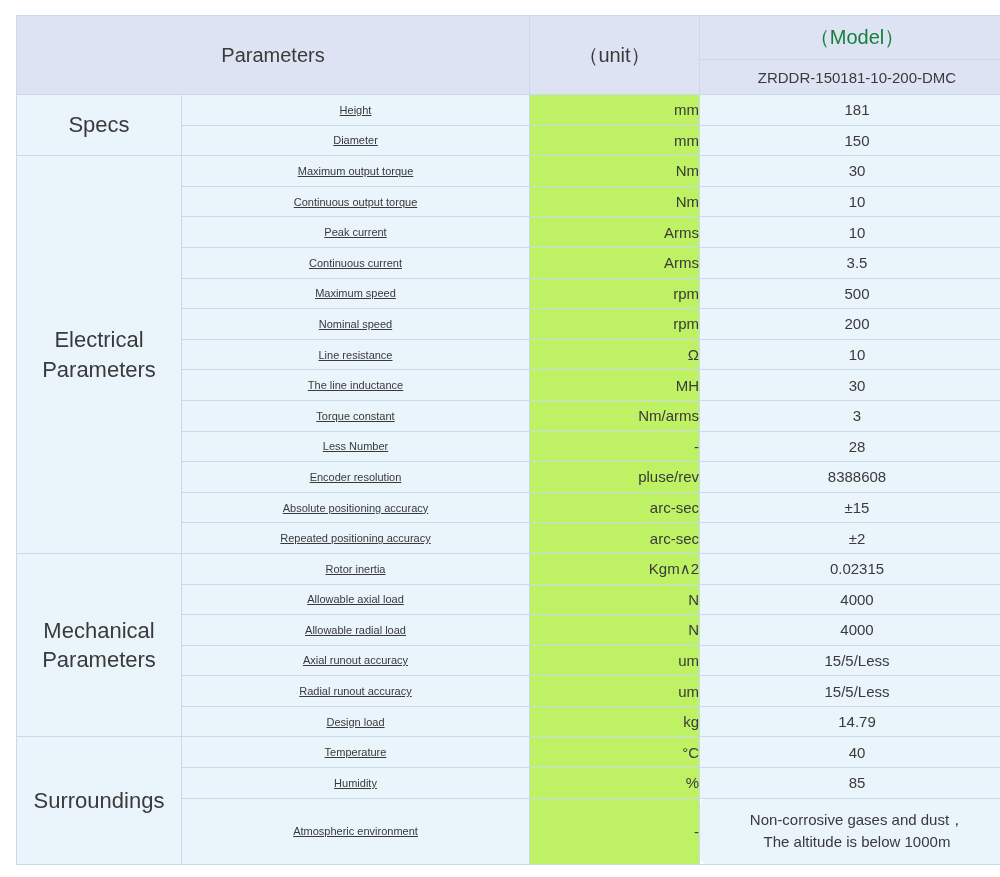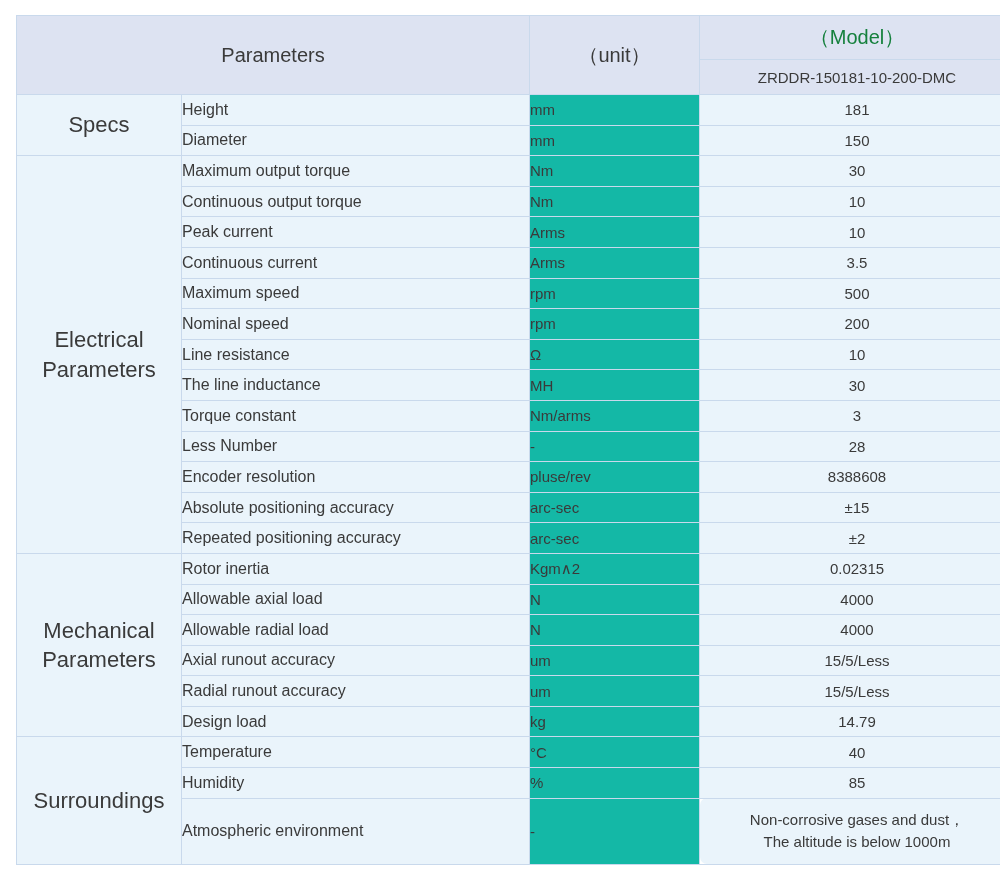--- a/index.html
+++ b/index.html
@@ -64,29 +64,30 @@
   }
   td.group {
     background: #eaf4fb;
     text-align: center;
     font-size: 22px;
     color: #3a3a3a;
     line-height: 1.35;
   }
   td.param {
     background: #eaf4fb;
-    text-align: left;
+    text-align: center;
     padding-left: 28px;
-    font-size: 16px;
+    font-size: 11px;
     color: #3a3a3a;
     height: 30.6px;
+    text-decoration: underline;
   }
   td.unit {
-    background: #14b8a6;
-    text-align: left;
+    background: #bef264;
+    text-align: right;
     font-size: 15px;
     color: #3a3a3a;
   }
   td.value {
     background: #eaf4fb;
     text-align: center;
     font-size: 15px;
     color: #3a3a3a;
   }
   td.value.multiline {

